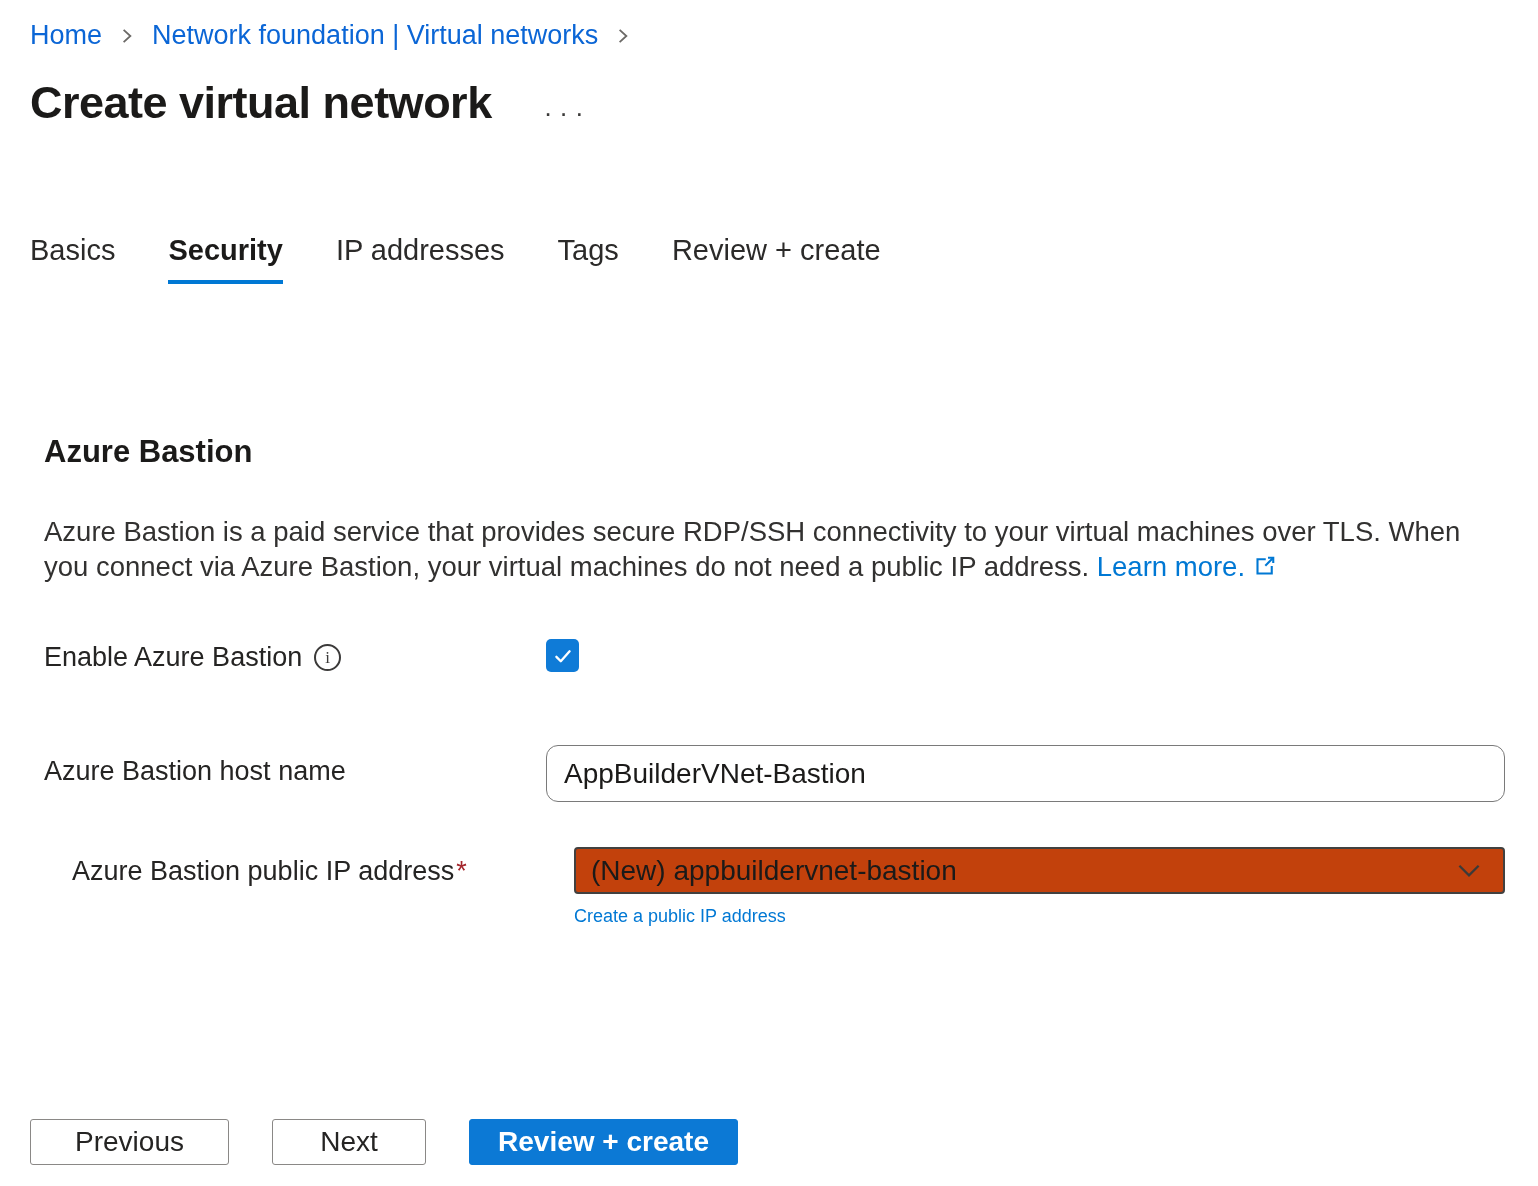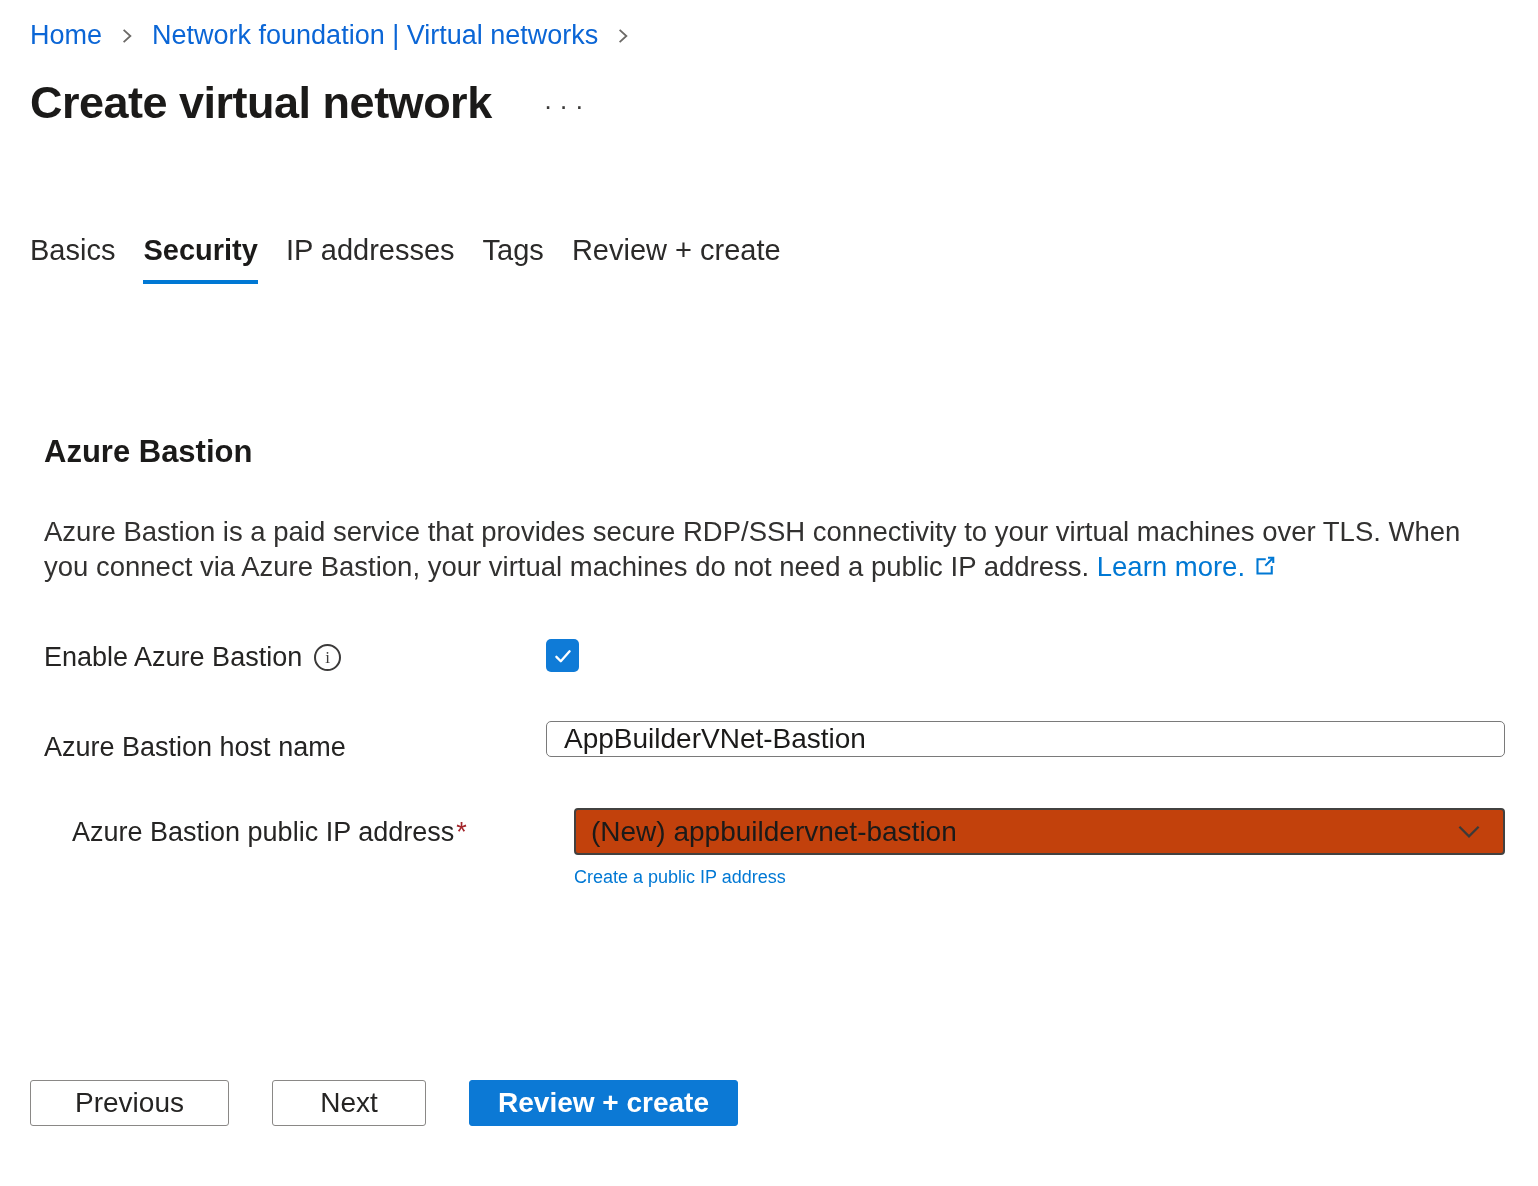--- a/index.html
+++ b/index.html
@@ -12,26 +12,26 @@
   }
   .page { padding: 20px 33px 0 30px; }
 
   
   .breadcrumb { display: flex; align-items: center; gap: 16px; font-size: 27px; }
   .crumb { color: #0b66d6; text-decoration: none; cursor: pointer; }
   .crumb-sep { display: flex; align-items: center; }
   .crumb-sep svg { width: 18px; height: 18px; stroke: #6b6966; }
 
   
-  .title-row { display: flex; align-items: center; gap: 52px; margin-top: 26px; }
+  .title-row { display: flex; align-items: flex-end; gap: 52px; margin-top: 26px; }
   .page-title { font-size: 45px; font-weight: 700; color: #1b1a19; letter-spacing: -0.5px; }
   .more-dots { font-size: 26px; letter-spacing: 7px; color: #3b3a39; padding-top: 6px; cursor: pointer; }
 
   
-  .tabs { display: flex; gap: 28px; margin-top: 105px; font-size: 29px; color: #2b2a29; }
+  .tabs { display: flex; gap: 53px; margin-top: 105px; font-size: 29px; color: #2b2a29; }
   .tab { padding-bottom: 13px; border-bottom: 4px solid transparent; cursor: pointer; }
   .tab.active { font-weight: 700; border-bottom-color: #0078d4; color: #1b1a19; }
 
   
   .content { margin-left: 14px; margin-top: 150px; }
   .section-title { font-size: 31px; font-weight: 700; color: #1b1a19; }
   .section-desc { margin-top: 44px; font-size: 27.5px; line-height: 35px; color: #323130; max-width: 1466px; }
   .link { color: #0078d4; text-decoration: none; cursor: pointer; }
   .ext-icon { display: inline-block; width: 24px; height: 24px; margin-left: 8px; vertical-align: -2px; }
 
@@ -40,23 +40,23 @@
   .label-col { width: 502px; flex-shrink: 0; font-size: 27px; color: #252423; display: flex; align-items: center; gap: 12px; }
   .control-col { flex: 1; max-width: 960px; }
 
   .row-enable { margin-top: 55px; }
   .row-enable .label-col { padding-top: 3px; }
   .checkbox { width: 33px; height: 33px; background: #0f7bd7; border-radius: 5px; display: flex; align-items: center; justify-content: center; cursor: pointer; }
   .checkbox svg { width: 22px; height: 22px; }
 
   .info-icon { width: 27px; height: 27px; border: 2px solid #3b3a39; border-radius: 50%; display: inline-flex; align-items: center; justify-content: center; font-size: 17px; color: #3b3a39; font-family: "Liberation Serif", serif; flex-shrink: 0; }
 
-  .row-host { margin-top: 48px; }
+  .row-host { margin-top: 72px; }
   .row-host .label-col { padding-top: 11px; }
-  .text-input { width: 100%; height: 36px; border: 1px solid #7a7a7a; border-radius: 5px; font-size: 28px; font-family: "Liberation Sans", sans-serif; color: #1b1a19; padding: 17px 17px; outline: none; }
+  .text-input { width: 100%; height: 57px; border: 1px solid #7a7a7a; border-radius: 12px; font-size: 28px; font-family: "Liberation Sans", sans-serif; color: #1b1a19; padding: 17px 17px; outline: none; }
 
   .row-ip { margin-top: 45px; }
   .row-ip .label-col { padding-top: 9px; margin-left: 28px; }
   .required { color: #a4262c; margin-left: 2px; }
   .select-box { width: 100%; height: 47px; border: 2px solid #424140; border-radius: 4px; display: flex; align-items: center; justify-content: space-between; padding: 0 20px 0 15px; font-size: 28px; color: #1b1a19; background: #c2410c; cursor: pointer; }
   .select-box svg { width: 28px; height: 28px; flex-shrink: 0; }
   .under-link { display: inline-block; margin-top: 12px; font-size: 18px; }
 
   
   .footer { display: flex; gap: 43px; margin-top: 192px; align-items: center; }

